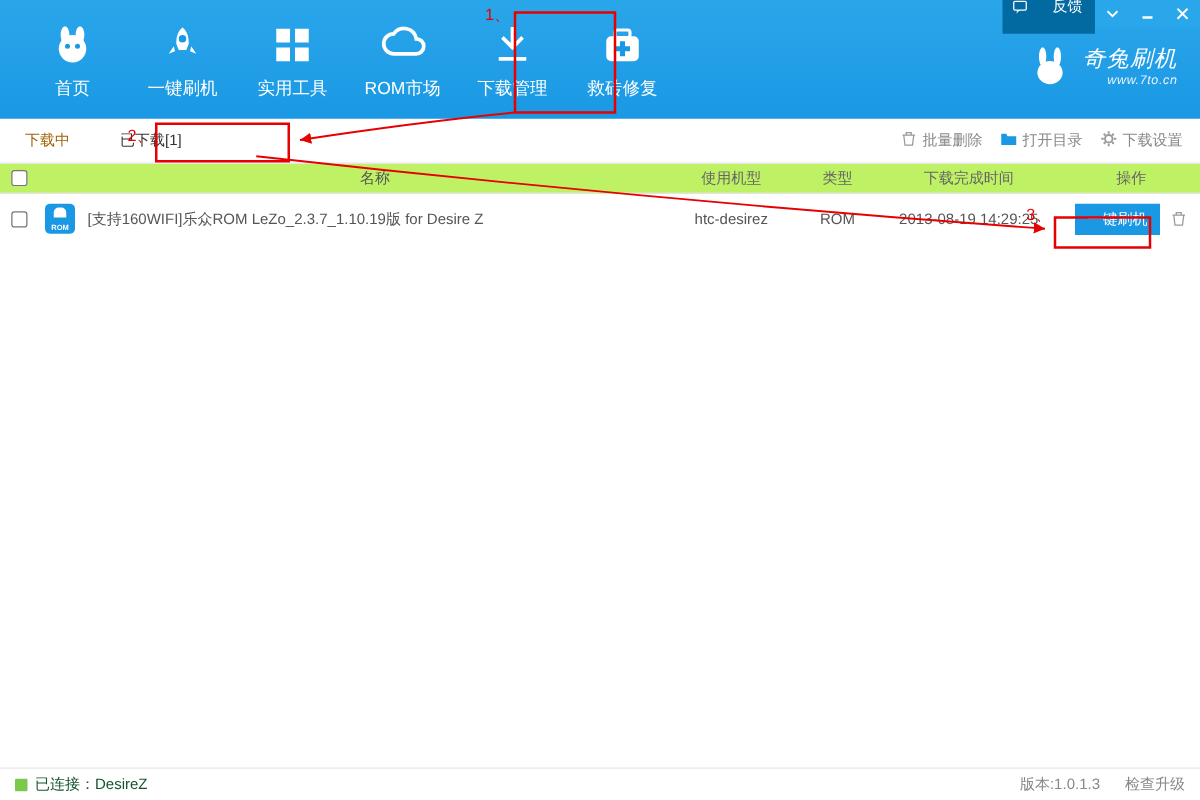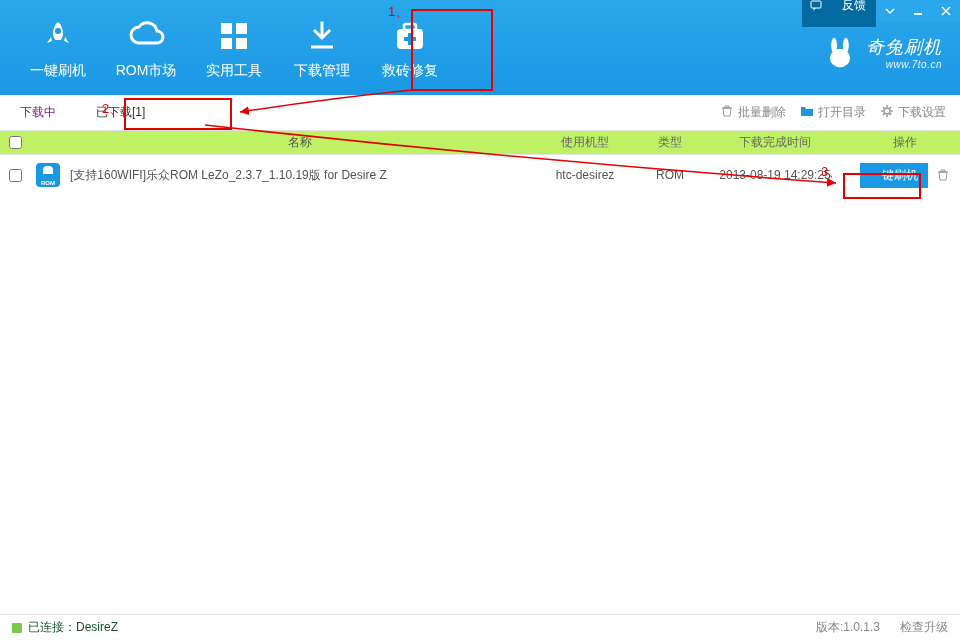--- a/index.html
+++ b/index.html
@@ -20,21 +20,21 @@
 .nav-item.active { box-shadow:none; }
 
 .brand { margin-left:auto; display:flex; align-items:center; gap:10px; margin-top:10px;font-style:italic; }
 .brand-ico { width:32px; height:32px; }
 .brand-txt { color:#fff; text-align:right; }
 .brand-txt .cn { font-size:18px; font-weight:500; letter-spacing:1px; }
 .brand-txt .en { font-size:10px; opacity:.9; letter-spacing:.5px; }
 
 .toolbar { height:36px; border-bottom:1px solid #e3e3e3; display:flex; align-items:center; position:relative; }
 .tabs { display:flex; height:100%; }
-.tab { padding:0 20px; display:flex; align-items:center; font-size:12px; color:#701a75; cursor:pointer; }
+.tab { padding:0 20px; display:flex; align-items:center; font-size:12px; color:#a16207; cursor:pointer; }
 .tab.active { color:#333; font-weight:500; }
 .tool-right { margin-left:auto; display:flex; align-items:center; gap:14px; padding-right:14px; font-size:12px; color:#888; }
 .tool-right .link { display:flex; align-items:flex-start; gap:4px; cursor:pointer; }
 .tool-right .ico { width:14px; height:14px; }
 
 .col-head { height:24px; background:#bef264; border-bottom:1px solid #e3e3e3; display:flex; align-items:center; font-size:12px; color:#666; }
 .col-head div { text-align:center; }
 
 .row { height:40px; display:flex; align-items:center; font-size:12px; color:#555; position:relative; }
 .cell-chk { width:30px; display:flex; align-items:center; justify-content:center; }
@@ -87,45 +87,57 @@
         <path d="M2 2l8 8M10 2l-8 8" stroke-width="1.5"></path>
       </svg>
     </div>
 </div>
 
 <div class="header">
   <div class="nav">
     <div class="nav-item">
       <div class="nav-ico">
           <svg width="34" height="34" viewBox="0 0 34 34">
+            <ellipse cx="17" cy="20" rx="11" ry="11" fill="#fff"></ellipse>
+            <ellipse cx="11" cy="9" rx="3.5" ry="7" fill="#fff"></ellipse>
+            <ellipse cx="23" cy="9" rx="3.5" ry="7" fill="#fff"></ellipse>
+            <circle cx="13" cy="18" r="2" fill="#1a98e4"></circle>
+            <circle cx="21" cy="18" r="2" fill="#1a98e4"></circle>
+          </svg>
+        </div>
+      <span>首页</span>
+    </div>
+    <div class="nav-item">
+      <div class="nav-ico">
+          <svg width="34" height="34" viewBox="0 0 34 34">
             <path d="M17 3c4 3 5 8 5 13l-2 5h-6l-2-5c0-5 1-10 5-13z" fill="#fff"></path>
             <circle cx="17" cy="12" r="3" fill="#1a98e4"></circle>
             <path d="M10 18l-4 6l5-2zM24 18l4 6l-5-2z" fill="#fff"></path>
           </svg>
         </div>
       <span>一键刷机</span>
-    </div>
-    <div class="nav-item">
-      <div class="nav-ico">
-          <svg width="38" height="34" viewBox="0 0 38 34">
-            <path d="M12 24a8 8 0 010-16a10 10 0 0118 4a6 6 0 010 12z" fill="none" stroke="#fff" stroke-width="3"></path>
-          </svg>
-        </div>
-      <span>ROM市场</span>
     </div>
     <div class="nav-item">
       <div class="nav-ico">
           <svg width="30" height="30" viewBox="0 0 30 30">
             <rect x="2" y="2" width="11" height="11" fill="#fff"></rect>
             <rect x="17" y="2" width="11" height="11" fill="#fff"></rect>
             <rect x="2" y="17" width="11" height="11" fill="#fff"></rect>
             <rect x="17" y="17" width="11" height="11" fill="#fff"></rect>
           </svg>
         </div>
       <span>实用工具</span>
+    </div>
+    <div class="nav-item">
+      <div class="nav-ico">
+          <svg width="38" height="34" viewBox="0 0 38 34">
+            <path d="M12 24a8 8 0 010-16a10 10 0 0118 4a6 6 0 010 12z" fill="none" stroke="#fff" stroke-width="3"></path>
+          </svg>
+        </div>
+      <span>ROM市场</span>
     </div>
     <div class="nav-item active">
       <div class="nav-ico">
           <svg width="34" height="34" viewBox="0 0 34 34">
             <path d="M17 4v14M10 12l7 7l7-7" fill="none" stroke="#fff" stroke-width="3" stroke-linecap="square"></path>
             <line x1="6" y1="28" x2="28" y2="28" stroke="#fff" stroke-width="3"></line>
           </svg>
         </div>
       <span>下载管理</span>
     </div>

